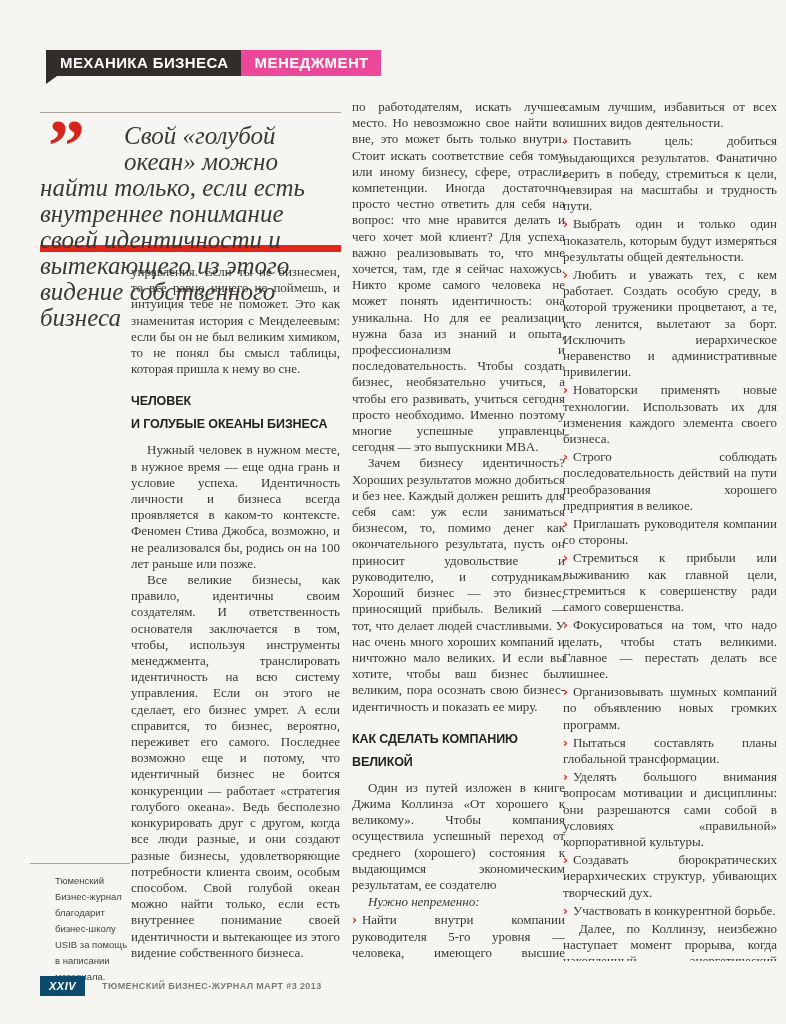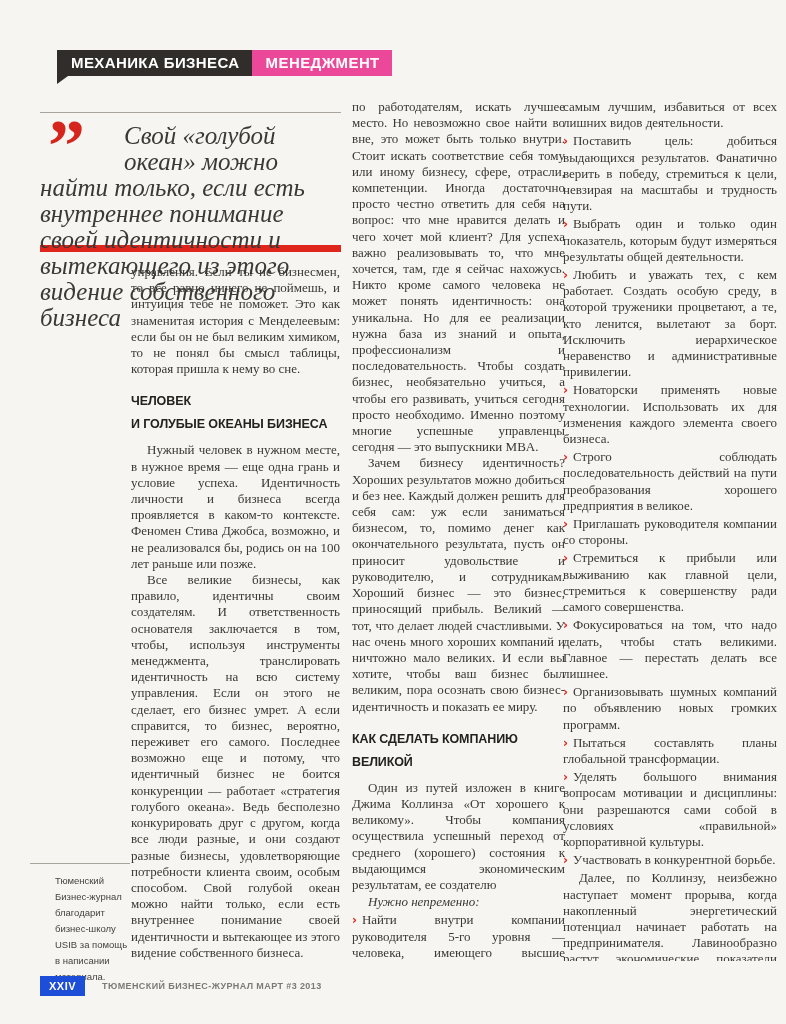--- a/index.html
+++ b/index.html
@@ -1,20 +1,20 @@
 <!DOCTYPE html>
 <html><head>
 <meta charset="utf-8">
 <style>
   html,body{margin:0;padding:0;}
   body{width:786px;height:1024px;background:#f6f5f1;font-family:"Liberation Serif",serif;color:#3a3734;overflow:hidden;}
   .page{position:relative;width:786px;height:1024px;}
 
   
-  .kicker{position:absolute;left:57px;top:50px;display:flex;font-family:"Liberation Sans",sans-serif;font-weight:bold;font-size:15px;letter-spacing:.4px;}
+  .kicker{position:absolute;left:46px;top:50px;display:flex;font-family:"Liberation Sans",sans-serif;font-weight:bold;font-size:15px;letter-spacing:.4px;}
   .tab{padding:5px 12px 5px 14px;line-height:16px;color:#fff;white-space:nowrap;}
   .tab-dark{background:#312d2a;position:relative;}
   .tab-dark:after{content:"";position:absolute;left:0;bottom:-8px;width:0;height:0;border-top:8px solid #312d2a;border-right:11px solid transparent;}
   .tab-red{background:#ec4899;}
 
   
   .quote-block{position:absolute;left:40px;top:112px;width:301px;height:140px;box-sizing:border-box;border-top:1px solid #aaa49c;border-bottom:7px solid #e0251c;padding-top:10px;}
   .qmark{float:left;width:84px;color:#d5251d;font-size:74px;line-height:46px;font-weight:bold;font-family:"Liberation Serif",serif;text-indent:8px;}
   .qtext{font-style:italic;font-size:25px;line-height:26px;color:#3b3835;}
 
@@ -29,21 +29,21 @@
   .ital-label{font-style:italic;text-indent:16px;margin:1px 0;text-align:justify;}
   .list-item{margin:2px 0;text-align:justify;}
   .mk{color:#e0251c;font-weight:bold;font-family:"DejaVu Sans",sans-serif;margin-right:5px;font-size:12px;}
 
   
   .credit{position:absolute;left:30px;top:863px;width:100px;border-top:1px solid #a9a49c;padding-top:9px;}
   .credit-text{margin-left:25px;width:75px;font-family:"Liberation Sans",sans-serif;font-size:9.5px;line-height:16px;color:#454340;}
 
   
   .footer{position:absolute;left:40px;top:976px;display:flex;align-items:center;font-family:"Liberation Sans",sans-serif;}
-  .folio{background:#1d4ed8;color:#fff;font-weight:bold;font-size:11px;padding:4px 9px;letter-spacing:.5px;}
+  .folio{background:#0c4a6e;color:#fff;font-weight:bold;font-style:italic;font-size:11px;padding:4px 9px;letter-spacing:.5px;}
   .issue{margin-left:17px;font-size:9px;font-weight:bold;color:#7d7a76;letter-spacing:.4px;}
 </style>
 </head>
 <body>
 
 <div class="page">
 
   <div class="kicker">
     <div class="tab tab-dark">МЕХАНИКА БИЗНЕСА</div>
     <div class="tab tab-red">МЕНЕДЖМЕНТ</div>
@@ -77,20 +77,21 @@
       <div class="list-item"><span class="mk">›</span>Выбрать один и только один показатель, которым будут измеряться результаты общей деятельности.</div>
       <div class="list-item"><span class="mk">›</span>Любить и уважать тех, с кем работает. Создать особую среду, в которой труженики процветают, а те, кто ленится, вылетают за борт. Исключить иерархическое неравенство и административные привилегии.</div>
       <div class="list-item"><span class="mk">›</span>Новаторски применять новые технологии. Использовать их для изменения каждого элемента своего бизнеса.</div>
       <div class="list-item"><span class="mk">›</span>Строго соблюдать последовательность действий на пути преобразования хорошего предприятия в великое.</div>
       <div class="list-item"><span class="mk">›</span>Приглашать руководителя компании со стороны.</div>
       <div class="list-item"><span class="mk">›</span>Стремиться к прибыли или выживанию как главной цели, стремиться к совершенству ради самого совершенства.</div>
       <div class="list-item"><span class="mk">›</span>Фокусироваться на том, что надо делать, чтобы стать великими. Главное — перестать делать все лишнее.</div>
       <div class="list-item"><span class="mk">›</span>Организовывать шумных компаний по объявлению новых громких программ.</div>
       <div class="list-item"><span class="mk">›</span>Пытаться составлять планы глобальной трансформации.</div>
       <div class="list-item"><span class="mk">›</span>Уделять большого внимания вопросам мотивации и дисциплины: они разрешаются сами собой в условиях «правильной» корпоративной культуры.</div>
+      <div class="list-item"><span class="mk">›</span>Создавать бюрократических иерархических структур, убивающих творческий дух.</div>
       <div class="list-item"><span class="mk">›</span>Участвовать в конкурентной борьбе.</div>
       <div class="para para-indent" style="position: relative;">Далее, по Коллинзу, неизбежно наступает момент прорыва, когда накопленный энергетический потенциал начинает работать на предпринимателя. Лавинообразно растут экономические показатели компании: оборот, прибыль. Компания становится лидером рынка, опережая конкурентов в разы.</div>
     </div>
 
   <div class="credit">
     <div class="credit-text">Тюменский Бизнес-журнал благодарит бизнес-школу USIB за помощь в написании материала.</div>
   </div>
 
   <div class="footer">
     <div class="folio">XXIV</div>

